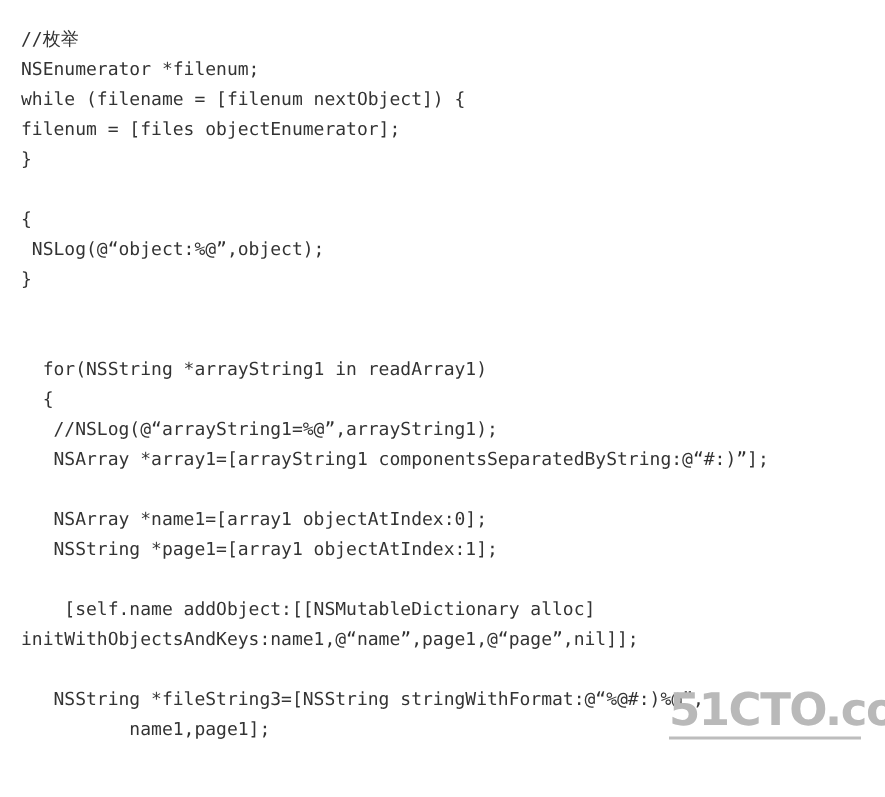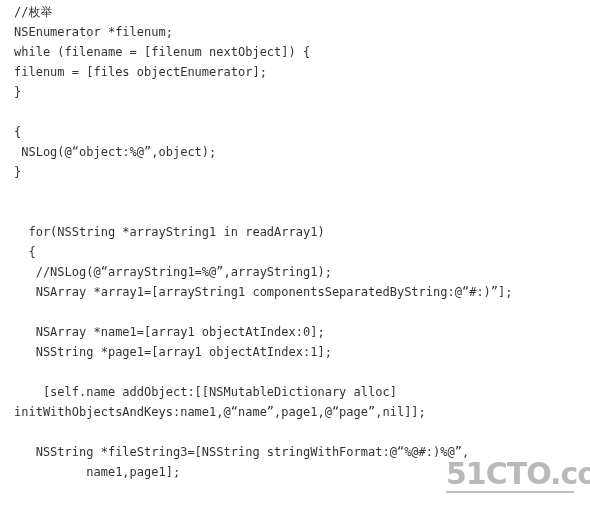--- a/index.html
+++ b/index.html
@@ -14,21 +14,21 @@
     overflow: hidden;
     font-family: "DejaVu Sans Mono", "Liberation Mono", monospace;
   }
 
   #code-block {
     position: absolute;
     left: 0;
     top: 0;
     width: 590px;
     height: 390px;
-    padding: 2px 0 0 0;
+    padding: 16px 0 0 0;
     box-sizing: border-box;
   }
 
   .code-line {
     display: block;
     height: 20px;
     line-height: 20px;
     font-size: 12px;
     color: #333333;
     white-space: pre;

